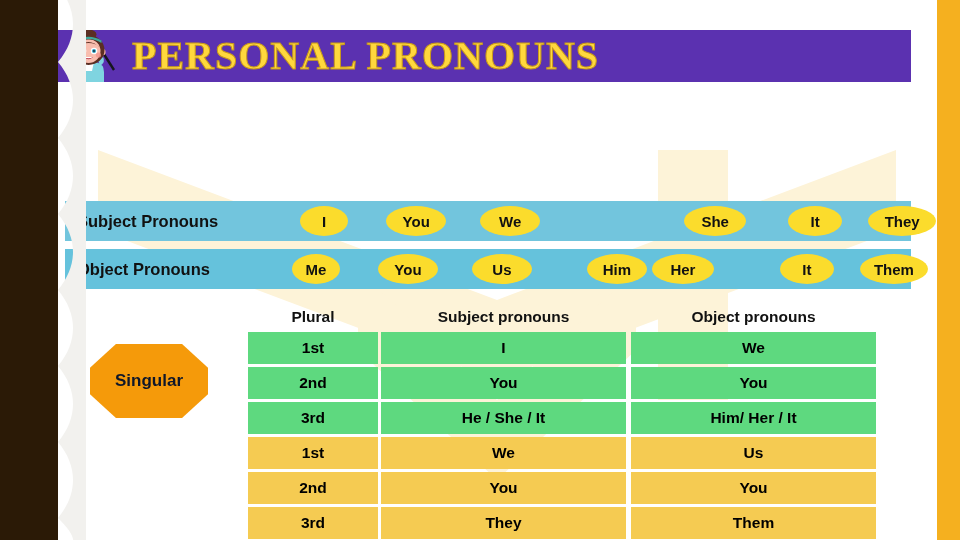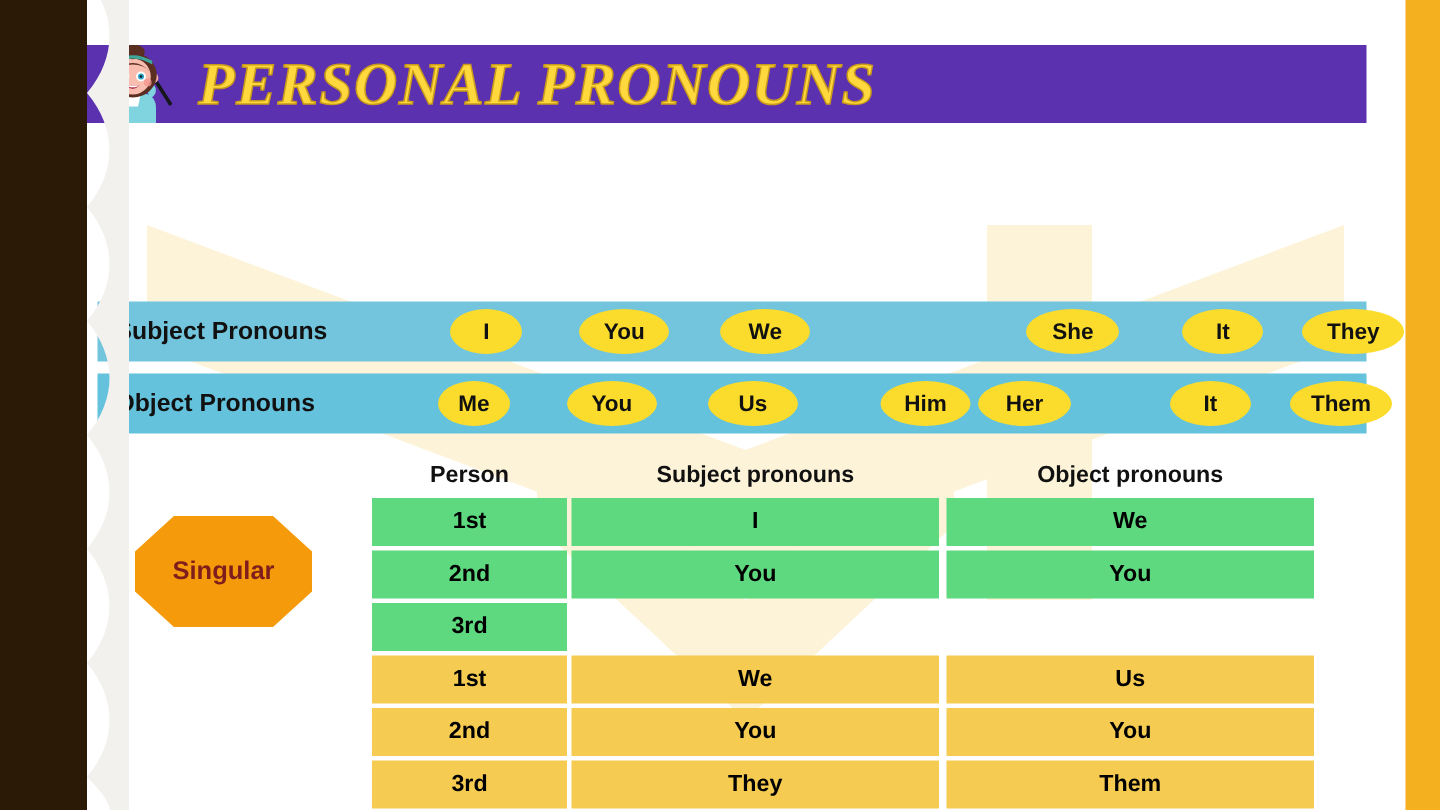--- a/index.html
+++ b/index.html
@@ -33,21 +33,21 @@
   #watermark{
     position:absolute; left:58px; top:150px; width:879px; height:390px;
     z-index:2; opacity:1; pointer-events:none;
   }
 
   #content{ position:absolute; left:58px; top:0; width:879px; height:540px; z-index:3; }
 
   
   .header{
     position:absolute; left:0; top:30px; width:853px; height:52px;
-    background:#5b31b0; display:flex; align-items:center; overflow:hidden;font-style:italic;
+    background:#5b31b0; display:flex; align-items:center; overflow:hidden;
   }
   .mascot{ width:62px; height:52px; flex:0 0 62px; position:relative; }
   .title{
     font-family:"Liberation Serif", serif;
     font-weight:bold; font-size:40px; letter-spacing:1px;
     color:#ffd83d;
     -webkit-text-stroke:1px #c99a1a;
     line-height:52px; white-space:nowrap;
     margin-left:12px;
   }
@@ -79,21 +79,21 @@
     position:absolute; top:50%; transform:translateY(-50%);
     height:30px; background:#fbdc2c; border-radius:50%;
     display:flex; align-items:center; justify-content:center;
     font-size:15px; font-weight:bold; color:#111;
   }
 
   
   .shape{
     position:absolute; width:118px; height:74px;
     display:flex; align-items:center; justify-content:center;
-    font-size:17px; font-weight:bold; color:#7f1d1d;
+    font-size:17px; font-weight:bold; color:#0f172a;
     clip-path: polygon(22% 0,78% 0,100% 32%,100% 68%,78% 100%,22% 100%,0 68%,0 32%);
   }
   .shape.singular{ left:32px; top:344px; background:#f59a0a; }
   .shape.plural  { left:32px; top:440px; background:#0bbd57; }
 
   .tbl{
     position:absolute; left:190px; top:306px; width:630px;
   }
   .thead{ display:flex; height:26px; }
   .thead div{
@@ -194,37 +194,39 @@
           <div class="pill" style="left: 650px; width: 68px;">Them</div>
         </div>
     </div>
 
     <div class="shape singular">
       <span>Singular</span>
     </div>
 
     <div class="tbl">
       <div class="thead">
-        <div class="c-person">Person</div>
+        <div class="c-person">Plural</div>
         <div class="c-subj">Subject pronouns</div>
         <div class="c-obj">Object pronouns</div>
       </div>
       <div id="table-body">
           <div class="trow">
             <div class="cell c-person g">1st</div>
             <div class="cell c-subj g">I</div>
             <div class="cell c-obj g">We</div>
           </div>
           <div class="trow">
             <div class="cell c-person g">2nd</div>
             <div class="cell c-subj g">You</div>
             <div class="cell c-obj g">You</div>
           </div>
           <div class="trow">
             <div class="cell c-person g">3rd</div>
+            <div class="cell c-subj g">He / She / It</div>
+            <div class="cell c-obj g">Him/ Her / It</div>
           </div>
           <div class="trow">
             <div class="cell c-person a">1st</div>
             <div class="cell c-subj a">We</div>
             <div class="cell c-obj a">Us</div>
           </div>
           <div class="trow">
             <div class="cell c-person a">2nd</div>
             <div class="cell c-subj a">You</div>
             <div class="cell c-obj a">You</div>

